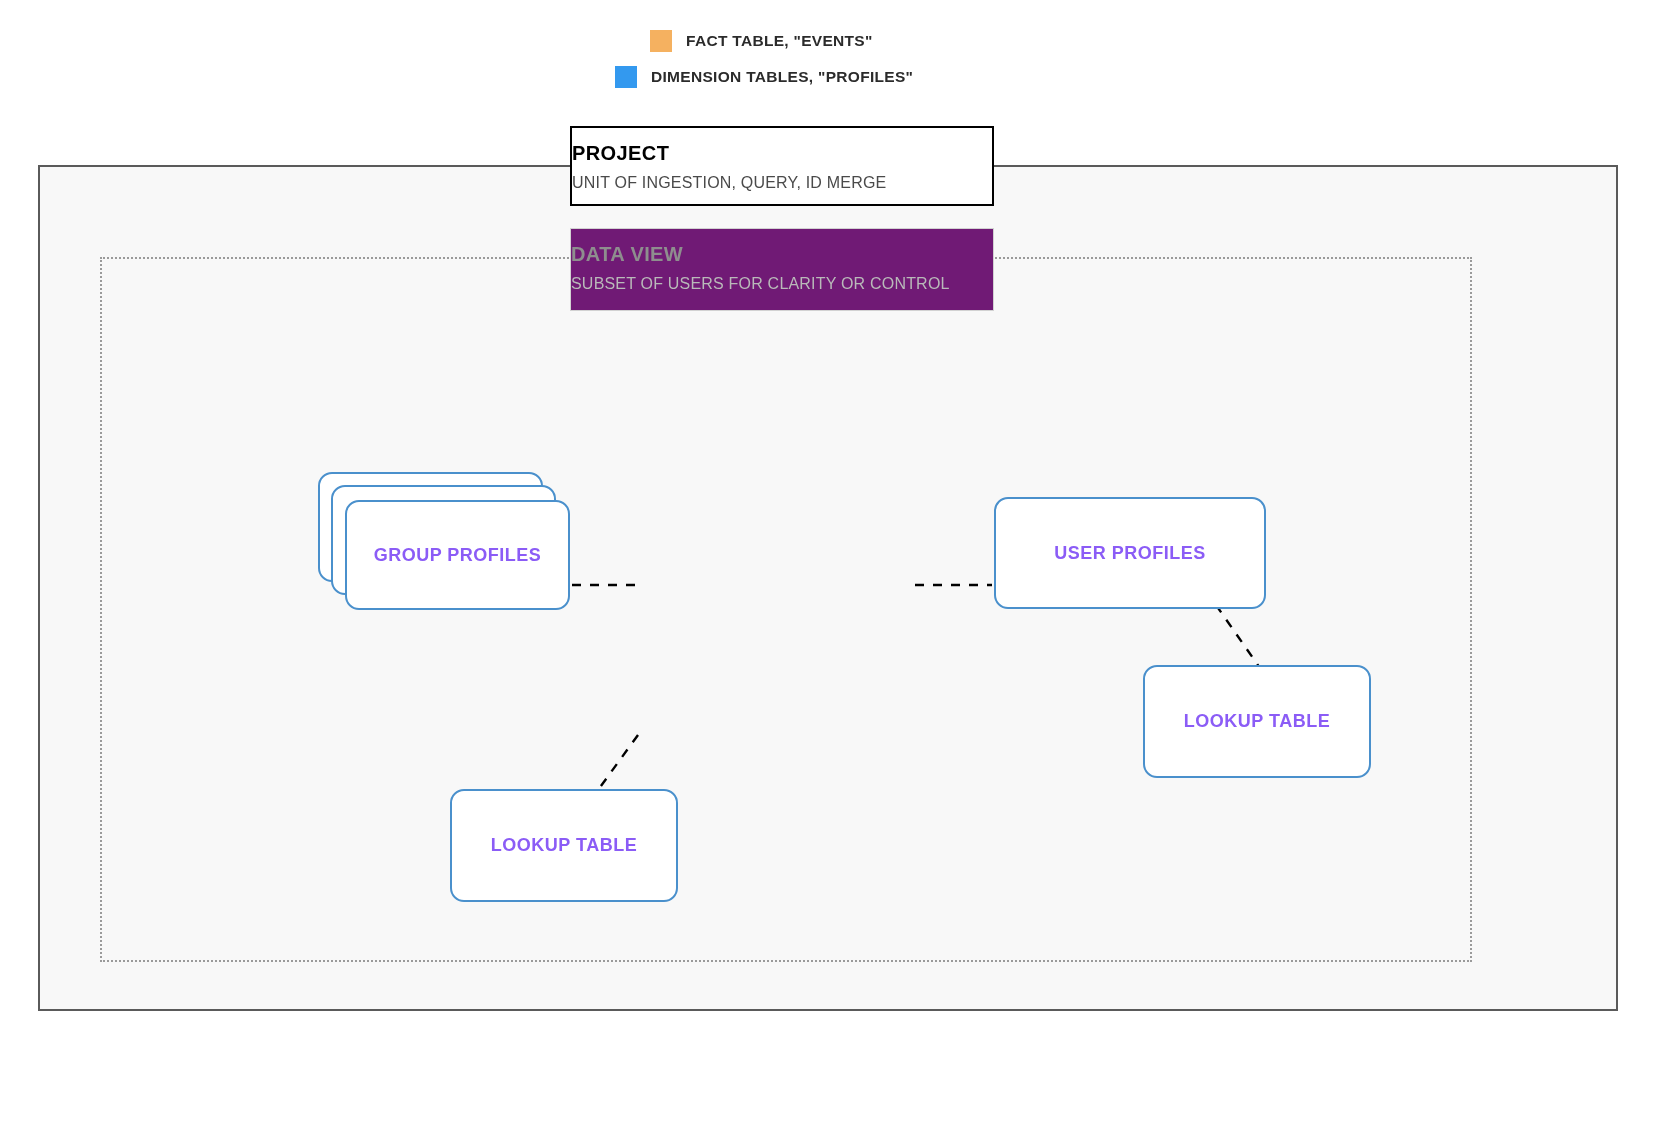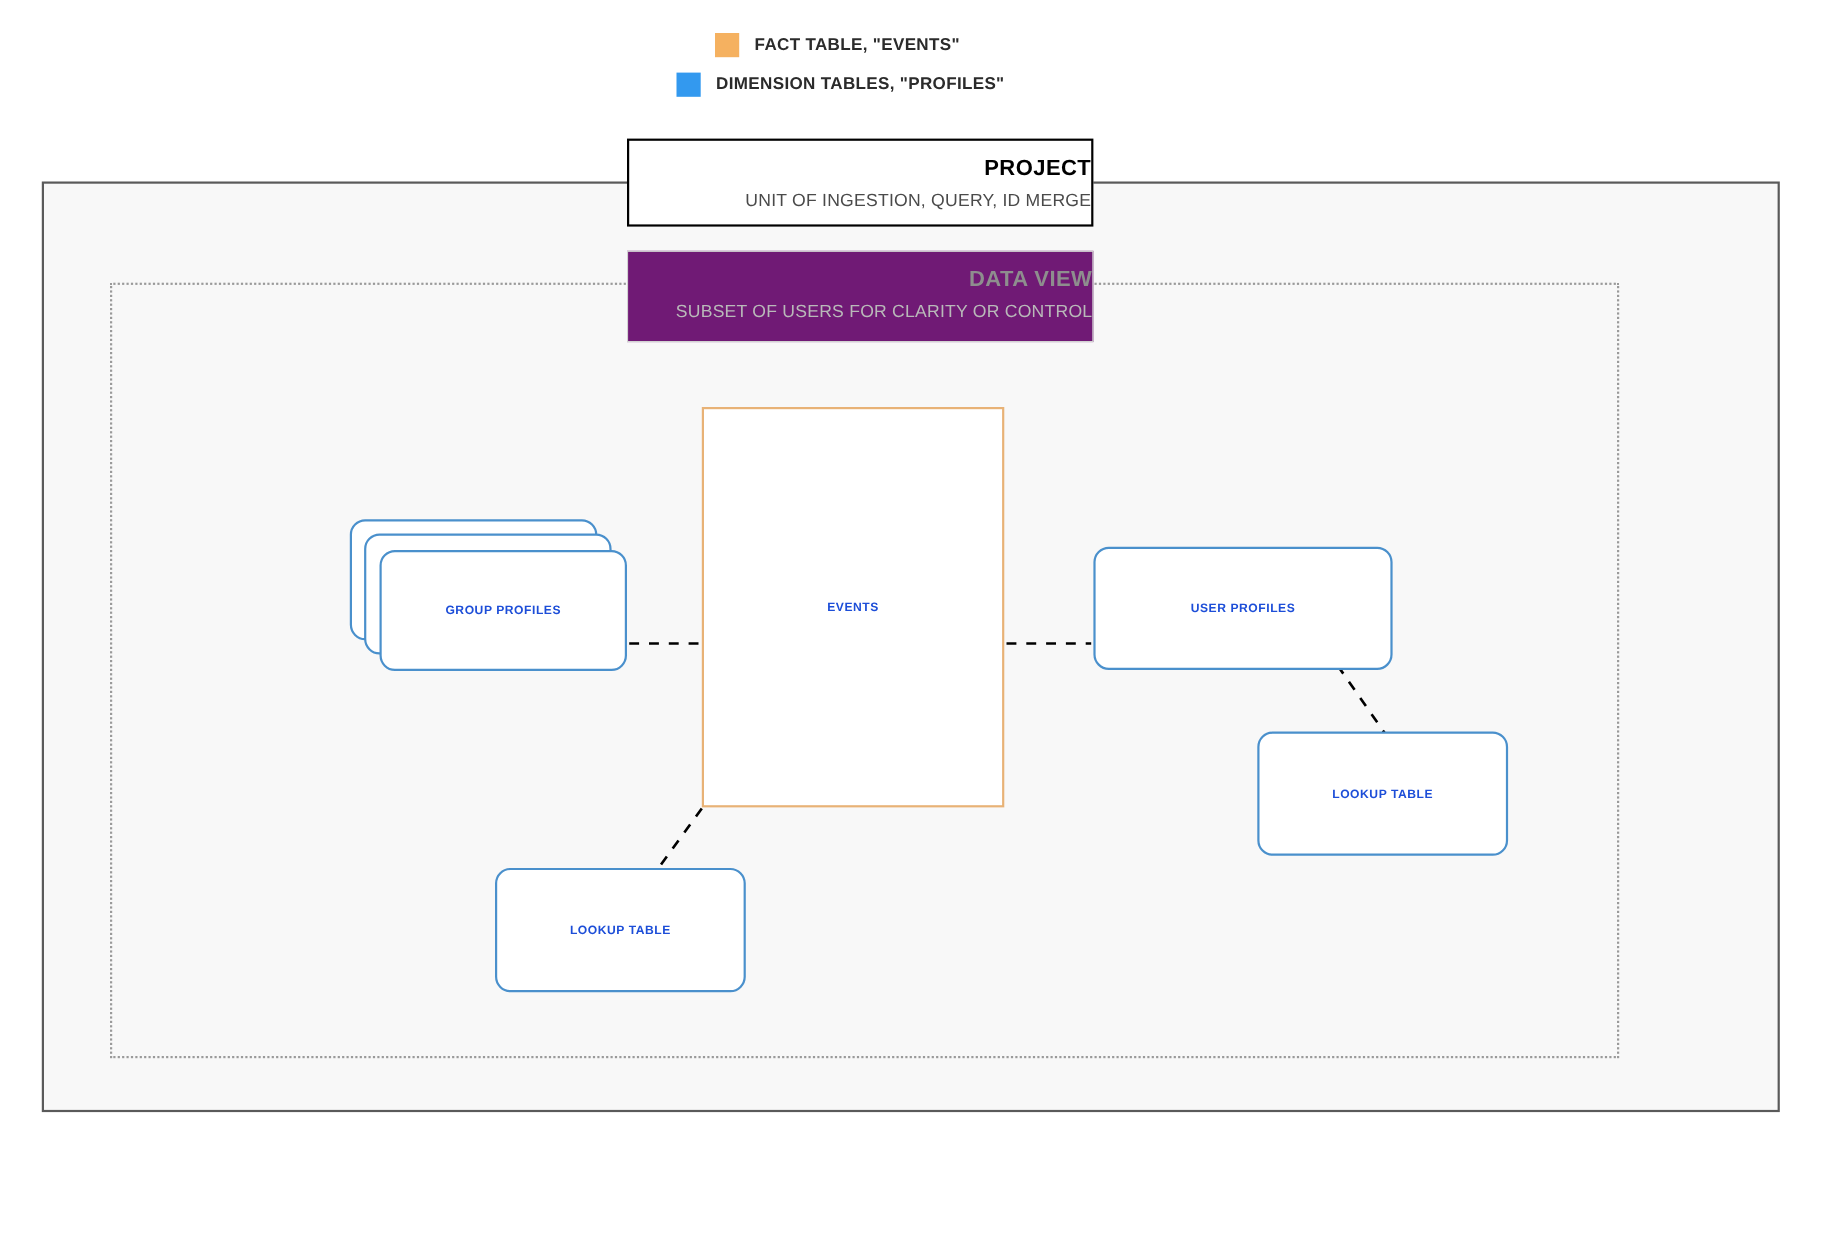--- a/index.html
+++ b/index.html
@@ -71,21 +71,21 @@
     height: 705px;
     border: 2px dotted #9a9a9a;
     background: transparent;
     box-sizing: border-box;
   }
 
   
   .hdr-box {
     position: absolute;
     box-sizing: border-box;
-    text-align: right;
+    text-align: left;
     background: #ffffff;
   }
   .hdr-box.project {
     left: 570px;
     top: 126px;
     width: 424px;
     height: 80px;
     border: 2px solid #000000;
     background: #ffffff;
   }
@@ -116,24 +116,24 @@
   
   .node {
     position: absolute;
     box-sizing: border-box;
     display: flex;
     align-items: center;
     justify-content: center;
     background: #ffffff;
   }
   .node-label {
-    font-size: 11px;
+    font-size: 18px;
     font-weight: bold;
     letter-spacing: 0.5px;
-    color: #1d4ed8;
+    color: #8b5cf6;
     text-align: center;
   }
 
   .events-box {
     left: 638px;
     top: 370px;
     width: 275px;
     height: 364px;
     border: 2px solid #e8b276;
     background: #ffffff;
@@ -224,23 +224,20 @@
   <div class="hdr-box project">
     <div class="hdr-title">PROJECT</div>
     <div class="hdr-sub">UNIT OF INGESTION, QUERY, ID MERGE</div>
   </div>
 
   <div class="hdr-box dataview">
     <div class="hdr-title">DATA VIEW</div>
     <div class="hdr-sub">SUBSET OF USERS FOR CLARITY OR CONTROL</div>
   </div>
 
-  <div class="node events-box">
-    <span class="node-label">EVENTS</span>
-  </div>
 
   <div class="group-stack">
     <div class="group-card c1"></div>
     <div class="group-card c2"></div>
     <div class="group-card c3">
       <span class="node-label">GROUP PROFILES</span>
     </div>
   </div>
 
   <div class="node rounded-blue user-profiles-box">

